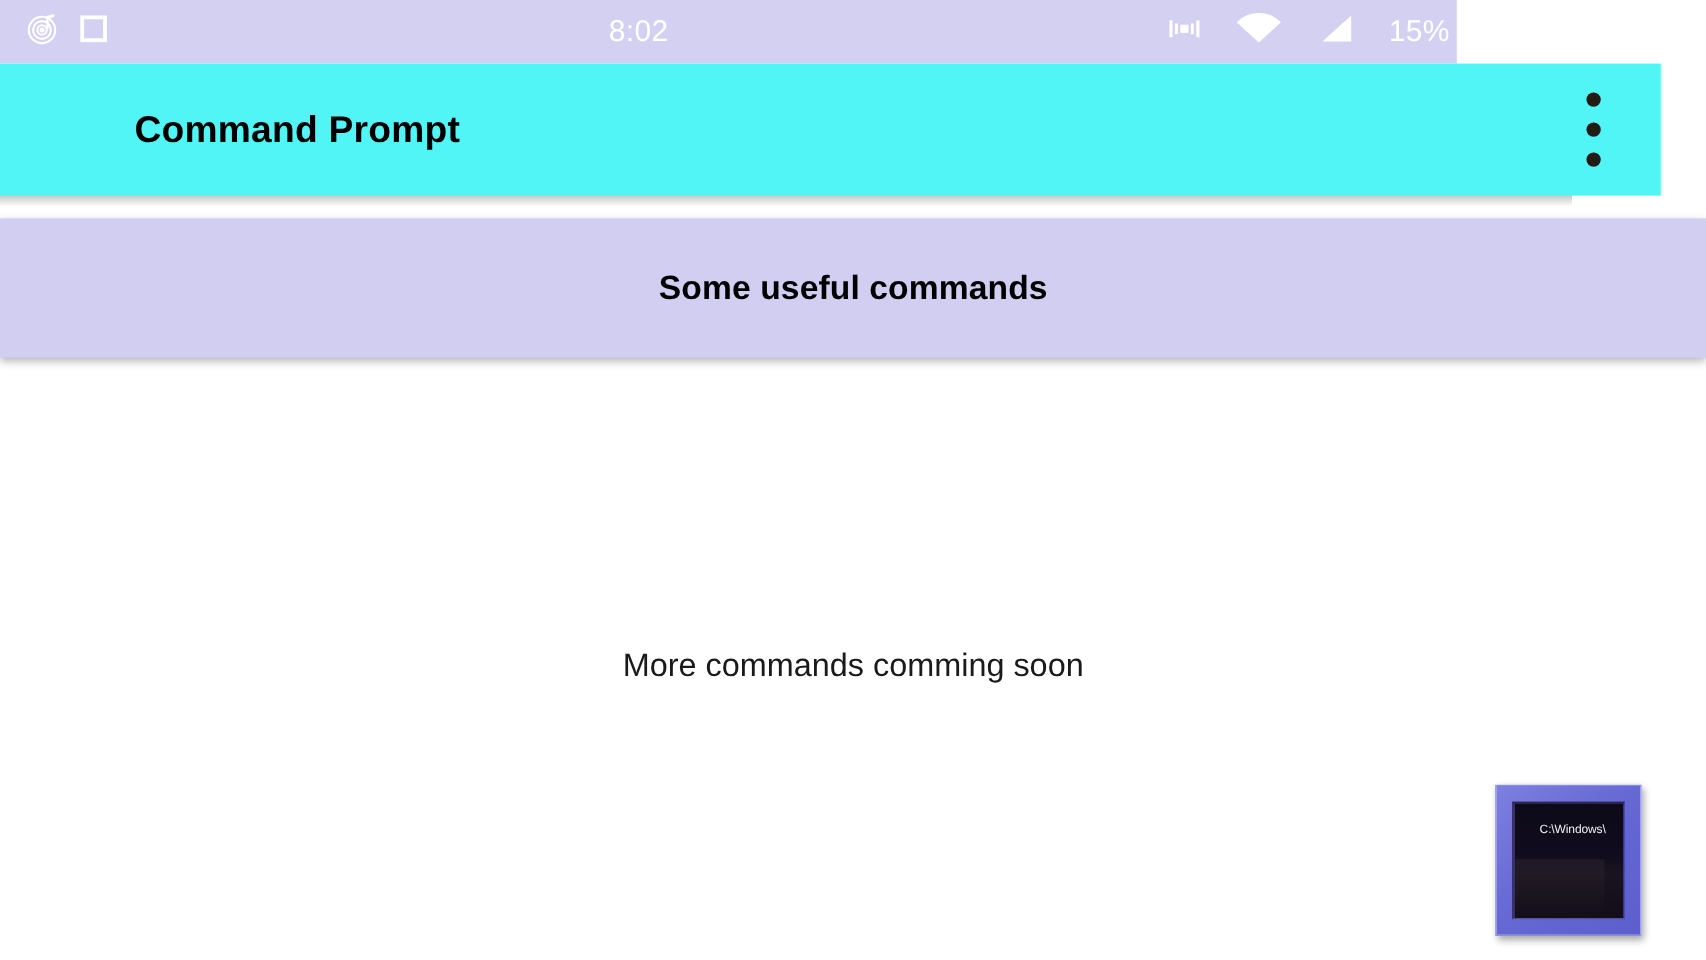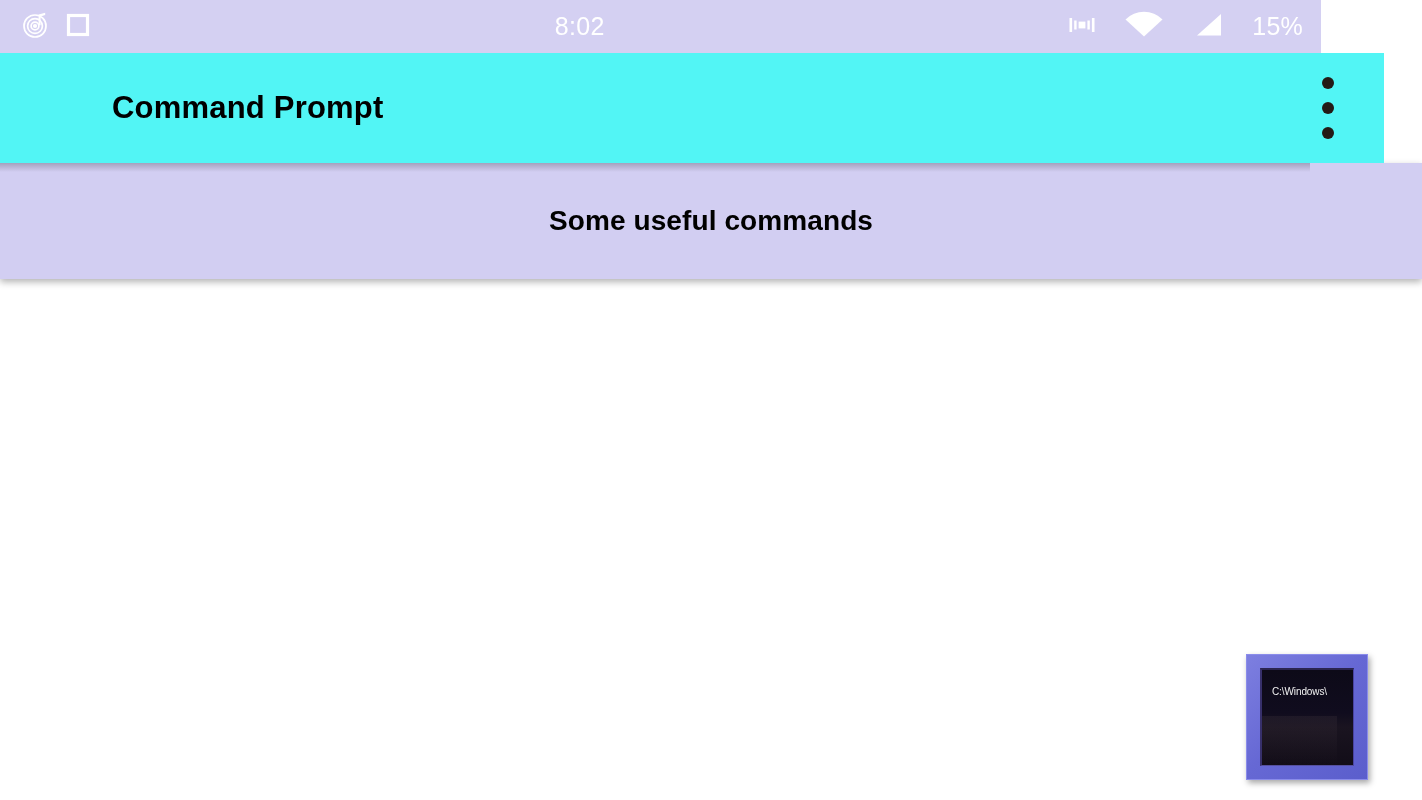--- a/index.html
+++ b/index.html
@@ -16,21 +16,21 @@
     position: relative;
     width: 1422px;
     height: 800px;
     background: #ffffff;
   }
 
   
   .status-bar {
     position: absolute;
     top: 0; left: 0;
-    width: 1321px;
+    width: 1214px;
     height: 53px;
     background: #d4d0f2;
     display: flex;
     align-items: center;
     z-index: 10;
   }
   .status-left {
     display: flex;
     align-items: center;
     gap: 14px;
@@ -46,21 +46,21 @@
   .status-clock {
     color: #ffffff;
     font-size: 25px;
     letter-spacing: 0.3px;
     font-weight: 400;
   }
   .status-right {
     display: flex;
     align-items: center;
     gap: 27px;
-    padding-right: 18px;
+    padding-right: 6px;
     flex: 0 0 auto;
   }
   .battery-text {
     color: #ffffff;
     font-size: 25px;
     font-weight: 400;
     letter-spacing: 0.2px;
   }
   .status-icon { display: block; }
 
@@ -123,21 +123,21 @@
     width: 1422px;
     height: 116px;
     background: #d2cef2;
     display: flex;
     align-items: center;
     justify-content: center;
     margin-bottom: 3px;
     box-shadow: 0 3px 7px rgba(0,0,0,0.30);
     cursor: pointer;
   }
-  .card:first-child { }
+  .card:first-child { margin-top: 19px; }
   .card + .card { margin-top: 17px; }
   .card-label {
     font-size: 28px;
     font-weight: bold;
     color: #000000;
     letter-spacing: 0.1px;
   }
 
   
   .footer-note {
@@ -186,21 +186,21 @@
     pointer-events: none;
   }
   .cmd-path {
     position: relative;
     z-index: 2;
     display: block;
     color: #f2f2f2;
     font-family: "Liberation Sans", sans-serif;
     font-size: 10px;
     line-height: 1;
-    padding: 17px 0 0 10px;
+    padding: 17px 0 0 21px;
     white-space: nowrap;
     letter-spacing: -0.1px;
   }
 </style>
 </head>
 <body>
 
 <div id="app">
 
   <div class="status-bar">
@@ -262,20 +262,21 @@
       <span class="overflow-dot"></span>
     </div>
   </div>
 
   <div class="card-list">
     <div class="card">
       <span class="card-label">Some useful commands</span>
     </div>
   </div>
 
+  <div class="footer-note">More commands comming soon</div>
 
   <div class="cmd-icon">
     <div class="cmd-screen">
       <span class="cmd-path">C:\Windows\</span>
     </div>
   </div>
 
 </div>
 
 </body></html>

